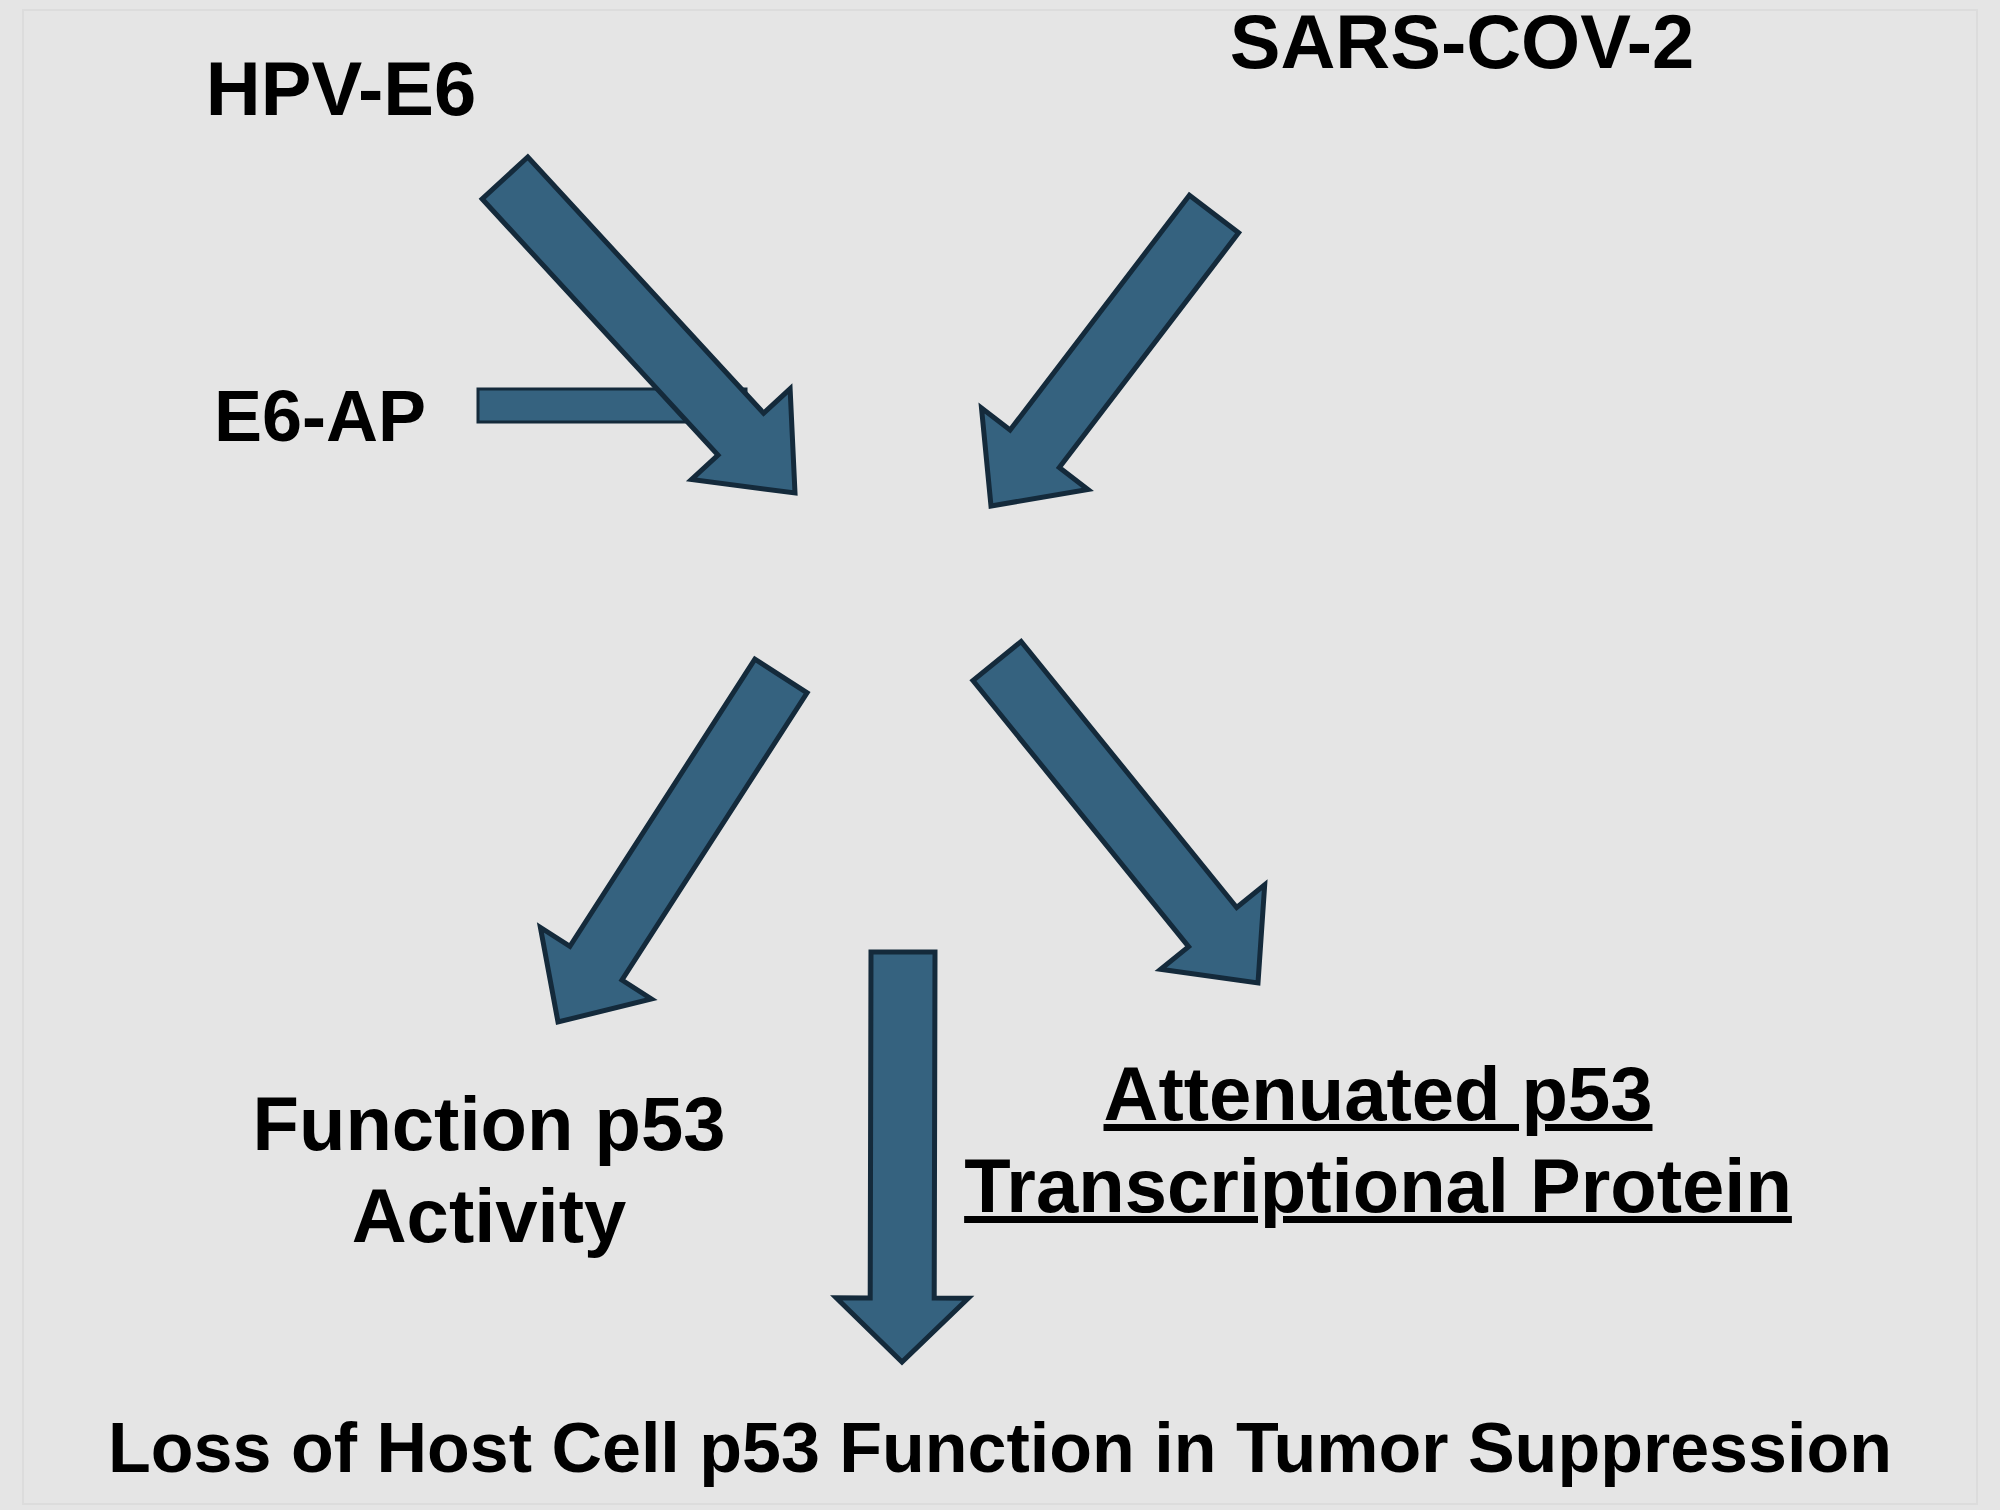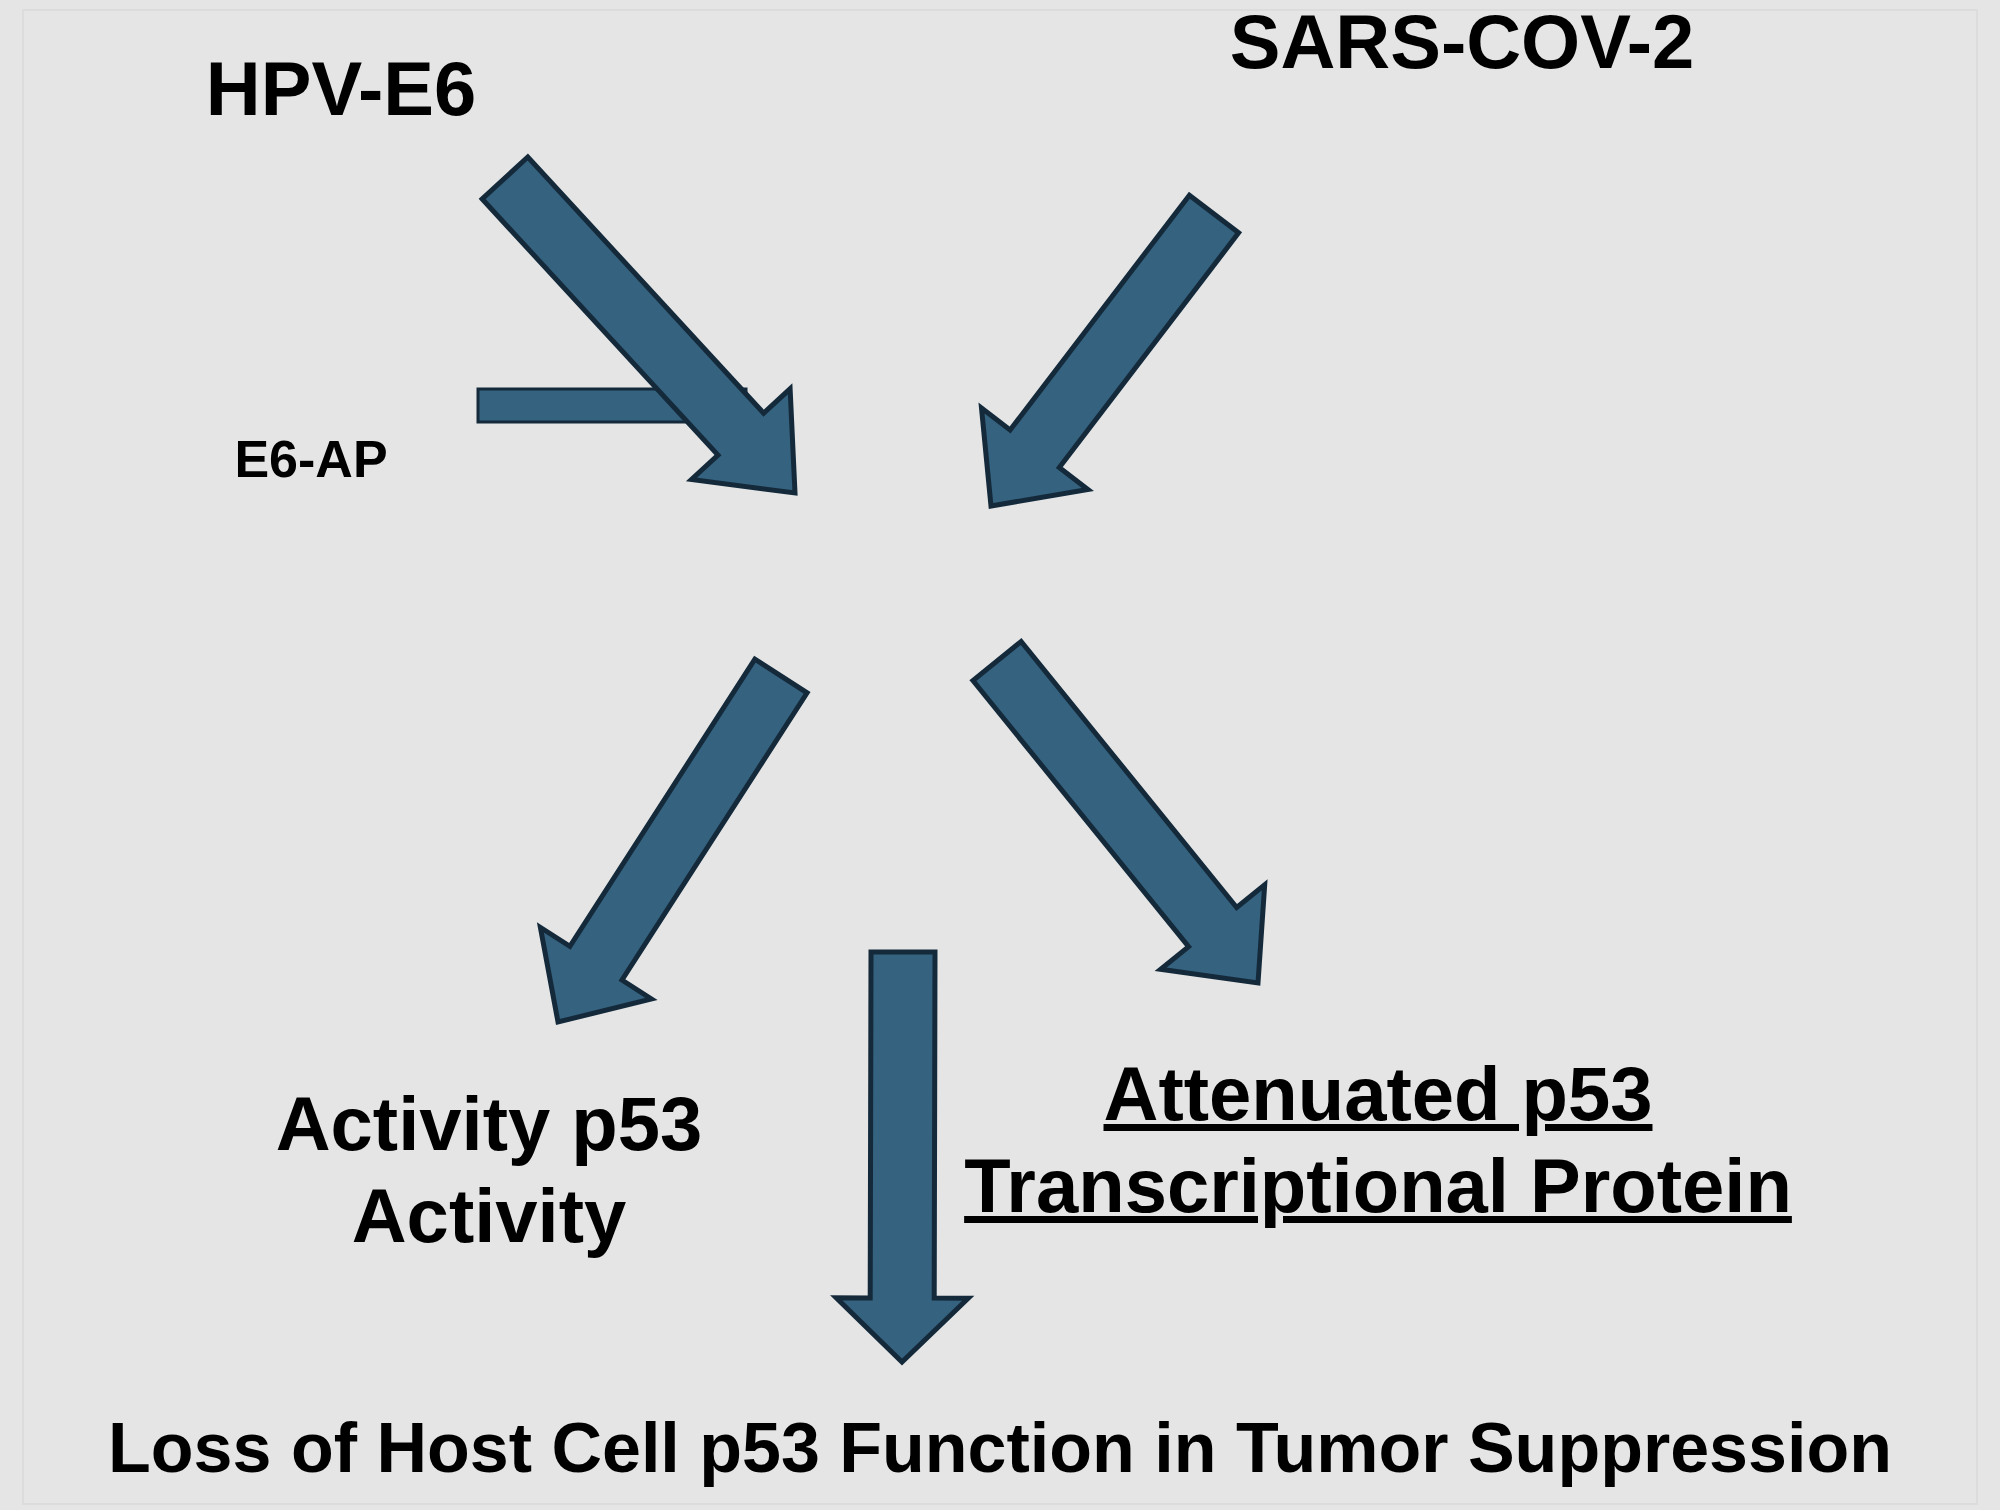--- a/index.html
+++ b/index.html
@@ -57,27 +57,27 @@
     </svg>
 
   <div class="node-label" style="left: 341px; top: 43px; font-size: 76px;">
     <span>HPV-E6</span>
   </div>
 
   <div class="node-label" style="left: 1462px; top: -4px; font-size: 76px;">
     <span>SARS-COV-2</span>
   </div>
 
-  <div class="node-label" style="left: 311px; top: 370px; font-size: 52px; margin-top: 43px;">
+  <div class="node-label" style="left: 320px; top: 370px; font-size: 72px;">
     <span>E6-AP</span>
   </div>
 
 
   <div class="node-label" style="left: 489px; top: 1078px; font-size: 76px;">
-    <span>Activity p53</span>
+    <span>Function p53</span>
     <span>Activity</span>
   </div>
 
   <div class="node-label" style="left: 1378px; top: 1048px; font-size: 76px; text-decoration: underline;">
     <span>Attenuated p53</span>
     <span>Transcriptional Protein</span>
   </div>
 
   <div class="node-label" style="left: 1000px; top: 1402px; font-size: 70px;">
     <span>Loss of Host Cell p53 Function in Tumor Suppression</span>

